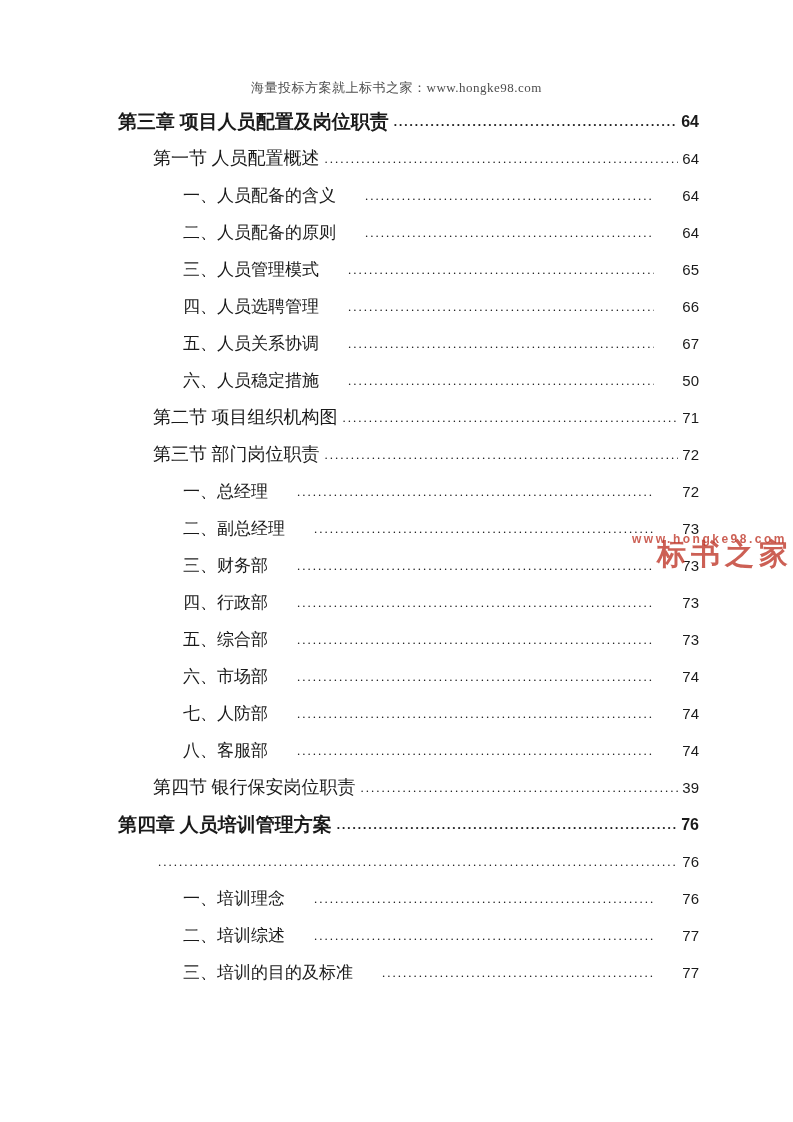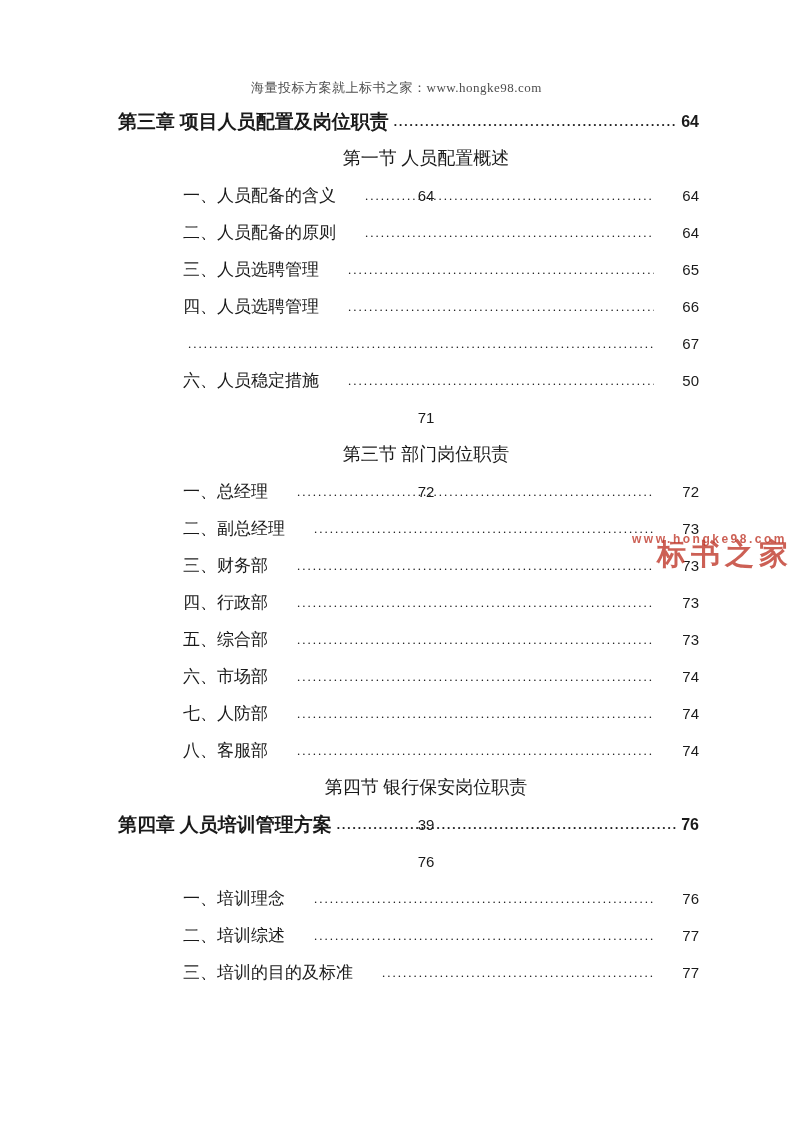--- a/index.html
+++ b/index.html
@@ -31,21 +31,21 @@
     top: 103px;
     width: 581px;
   }
   .row {
     display: flex;
     align-items: center;
     height: 37px;
     line-height: 37px;
   }
   .lv-chapter { font-weight: bold; font-size: 19px; }
-  .lv-section { font-size: 18px; padding-left: 35px; flex-direction: column; }
+  .lv-section { font-size: 18px; padding-left: 35px; }
   .lv-item    { font-size: 17px; padding-left: 65px; gap: 24px; }
 
   .title { white-space: nowrap; flex: 0 0 auto; }
 
   .leader {
     flex: 1 1 auto;
     overflow: hidden;
     white-space: nowrap;
     margin: 0 4px 0 5px;
     font-size: 13px;
@@ -109,43 +109,45 @@
     <span class="page-num">64</span>
   </div>
 
   <div class="row lv-item">
     <span class="title">二、人员配备的原则</span>
     <span class="leader"></span>
     <span class="page-num">64</span>
   </div>
 
   <div class="row lv-item">
-    <span class="title">三、人员选聘管理</span>
+    <span class="title">三、人员管理模式</span>
     <span class="leader"></span>
     <span class="page-num">65</span>
   </div>
 
   <div class="row lv-item">
     <span class="title">四、人员选聘管理</span>
     <span class="leader"></span>
     <span class="page-num">66</span>
   </div>
 
   <div class="row lv-item">
+    <span class="title">五、人员关系协调</span>
     <span class="leader"></span>
     <span class="page-num">67</span>
   </div>
 
   <div class="row lv-item">
     <span class="title">六、人员稳定措施</span>
     <span class="leader"></span>
     <span class="page-num">50</span>
   </div>
 
   <div class="row lv-section">
+    <span class="title">第二节 项目组织机构图</span>
     <span class="leader"></span>
     <span class="page-num">71</span>
   </div>
 
   <div class="row lv-section">
     <span class="title">第三节 部门岗位职责</span>
     <span class="leader"></span>
     <span class="page-num">72</span>
   </div>
 

